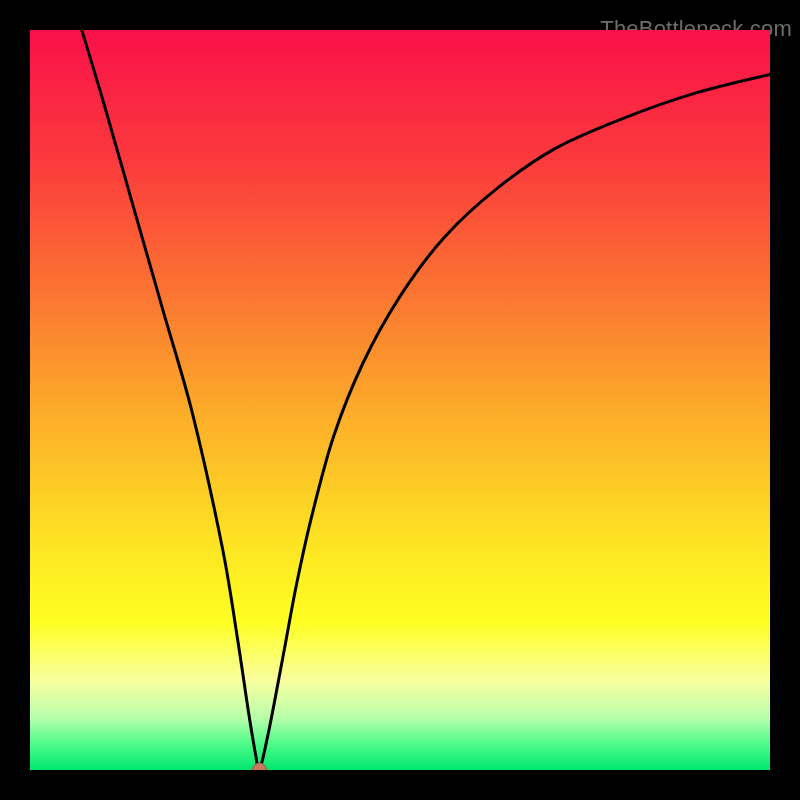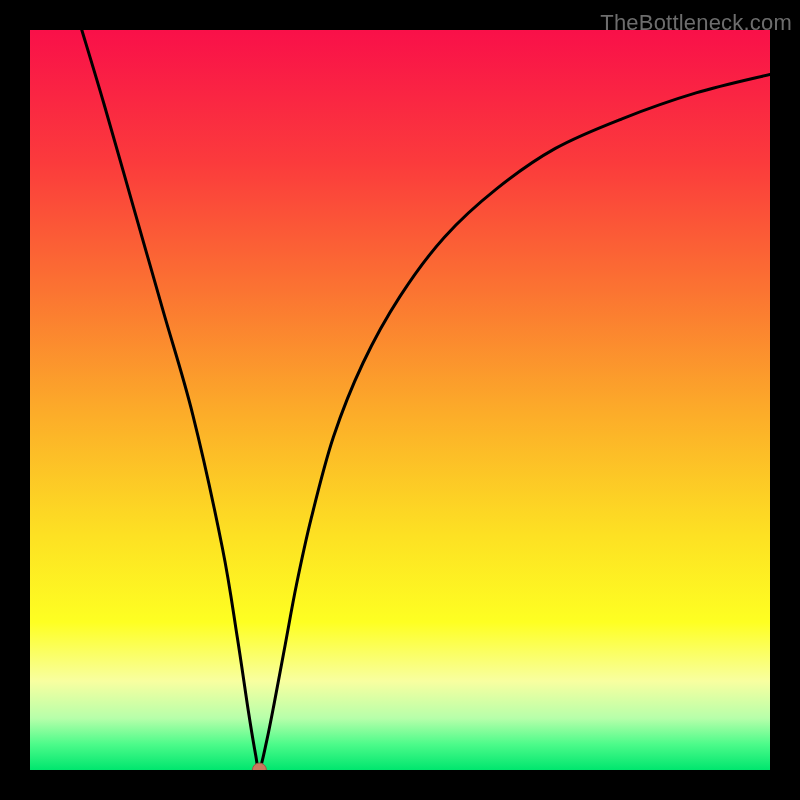--- a/index.html
+++ b/index.html
@@ -14,21 +14,21 @@
   .frame {
     position: absolute;
     top: 30px;
     left: 30px;
     width: 740px;
     height: 740px;
     background: #000;
   }
   .attribution {
     position: absolute;
-    top: 10px;
+    top: 16px;
     right: 8px;
     color: #6d6d6d;
     font-size: 22px;
     letter-spacing: 0.2px;
     font-weight: 500;
   }
   svg {
     display: block;
     position: absolute;
     top: 0;

